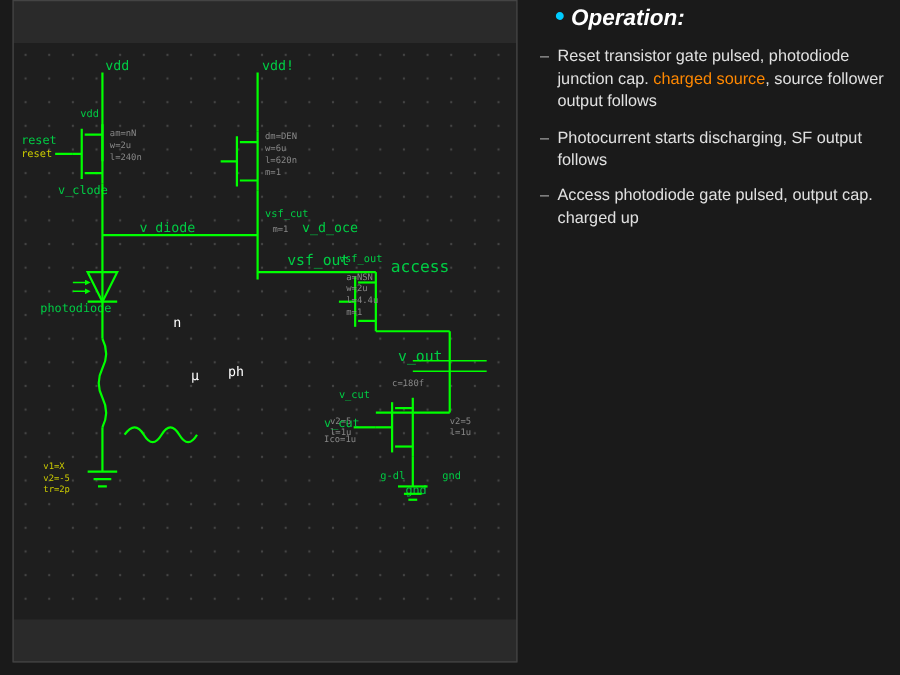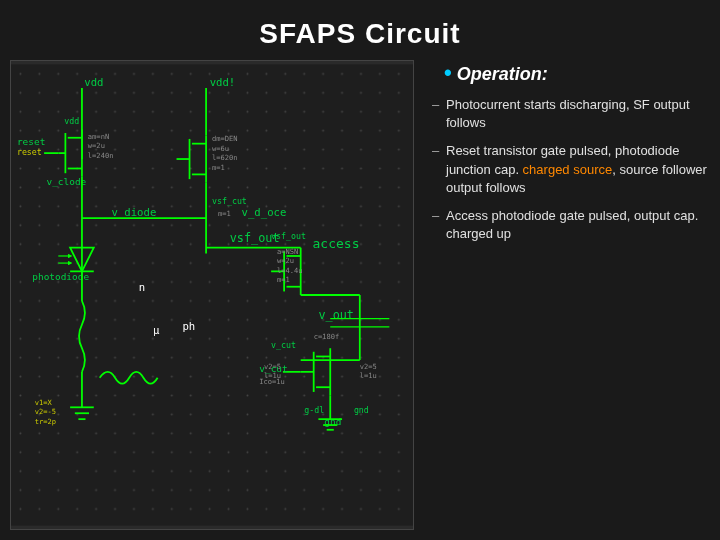--- a/index.html
+++ b/index.html
@@ -78,23 +78,20 @@
       position: absolute;
       left: 0;
       color: #aaaaaa;
     }
     .highlight-orange { color: #ff8800; }
   </style>
 </head>
 <body>
 
 <div class="slide">
-  <div class="title-bar">
-    <span>SFAPS Circuit</span>
-  </div>
 
   <div class="content-area">
 
     <div class="circuit-area">
       <svg class="circuit-svg" viewBox="0 0 340 390" xmlns="http://www.w3.org/2000/svg">
 
         <defs>
           <pattern id="grid" width="16" height="16" patternUnits="userSpaceOnUse">
             <circle cx="8" cy="8" r="0.8" fill="#444"></circle>
           </pattern>
@@ -238,28 +235,28 @@
       </svg>
     </div>
 
     <div class="operations-area">
       <div class="bullet-header">
         <span class="bullet">•</span>
         <span>Operation:</span>
       </div>
       <ul class="dash-list">
         <li>
-          Photocurrent starts discharging, SF
-          <span>output follows</span>
-        </li>
-        <li>
           Reset transistor gate pulsed, photodiode junction cap.
           <span class="highlight-orange">charged source</span>,
           source <span>follower output</span>
           <span>follows</span>
+        </li>
+        <li>
+          Photocurrent starts discharging, SF
+          <span>output follows</span>
         </li>
         <li>
           <span>Access photodiode</span>
           gate pulsed, output cap. charged up
         </li>
       </ul>
     </div>
   </div>
 </div>
 

